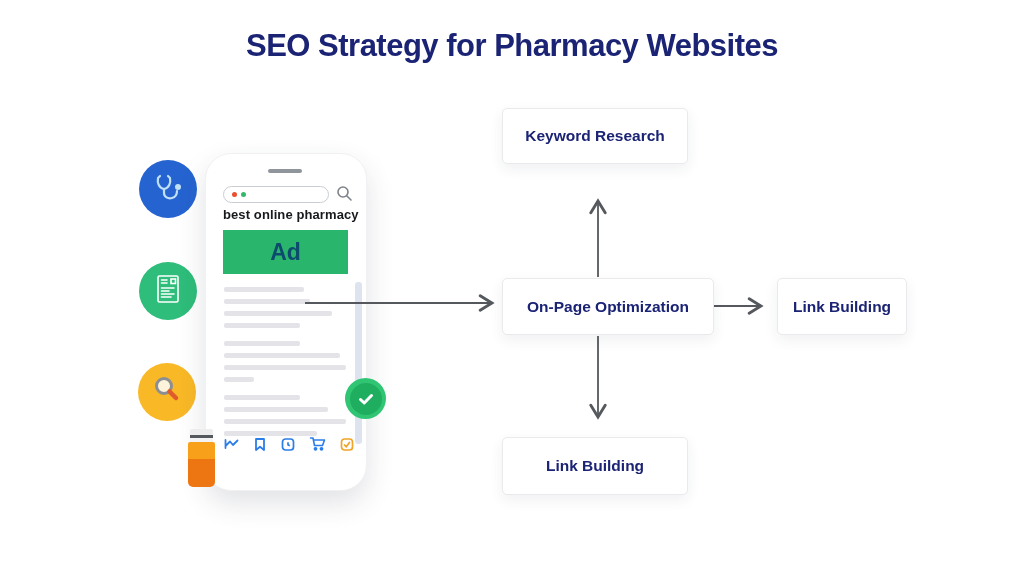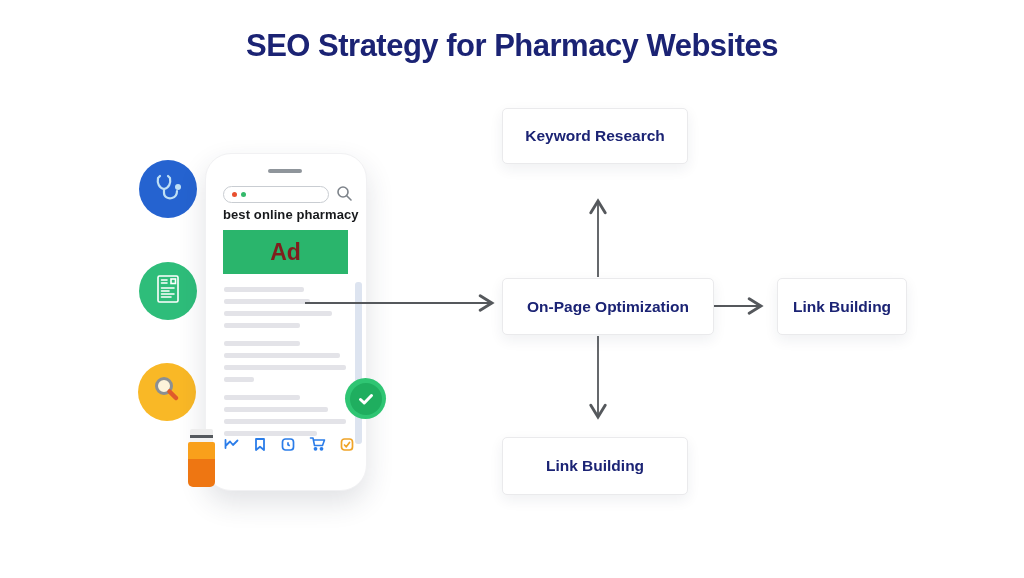--- a/index.html
+++ b/index.html
@@ -73,21 +73,21 @@
     color: #17191c;
     letter-spacing: 0.1px;
     white-space: nowrap;
   }
   .ad-banner {
     position: absolute;
     left: 17px; top: 76px;
     width: 125px; height: 44px;
     background: #2ab56c;
     display: flex; align-items: center; justify-content: center;
-    color: #7f1d1d;
+    color: #0c4a6e;
     font-weight: bold;
     font-size: 23px;
   }
   .scroll-strip {
     position: absolute;
     left: 149px; top: 128px;
     width: 7px; height: 162px;
     background: #dde4f0;
     border-radius: 3px;
   }

